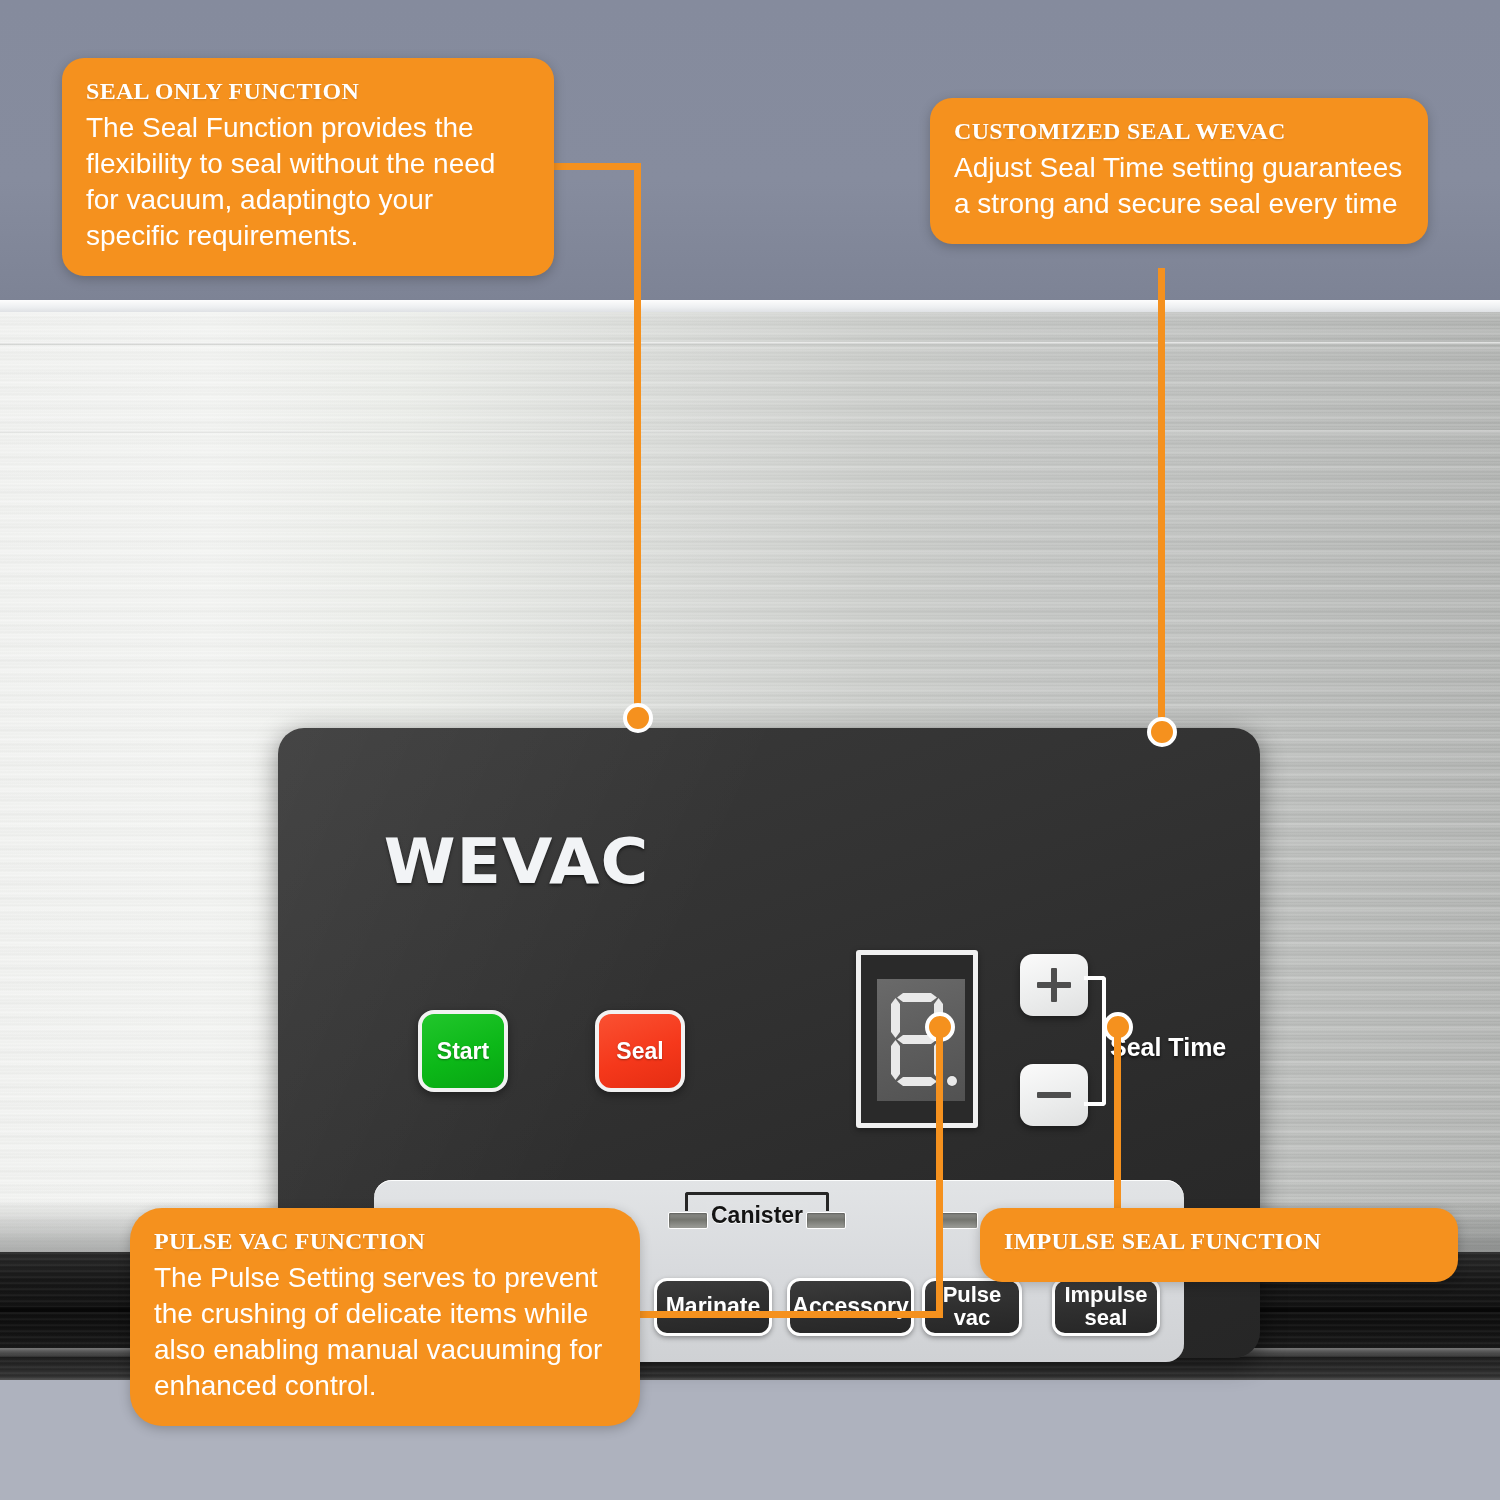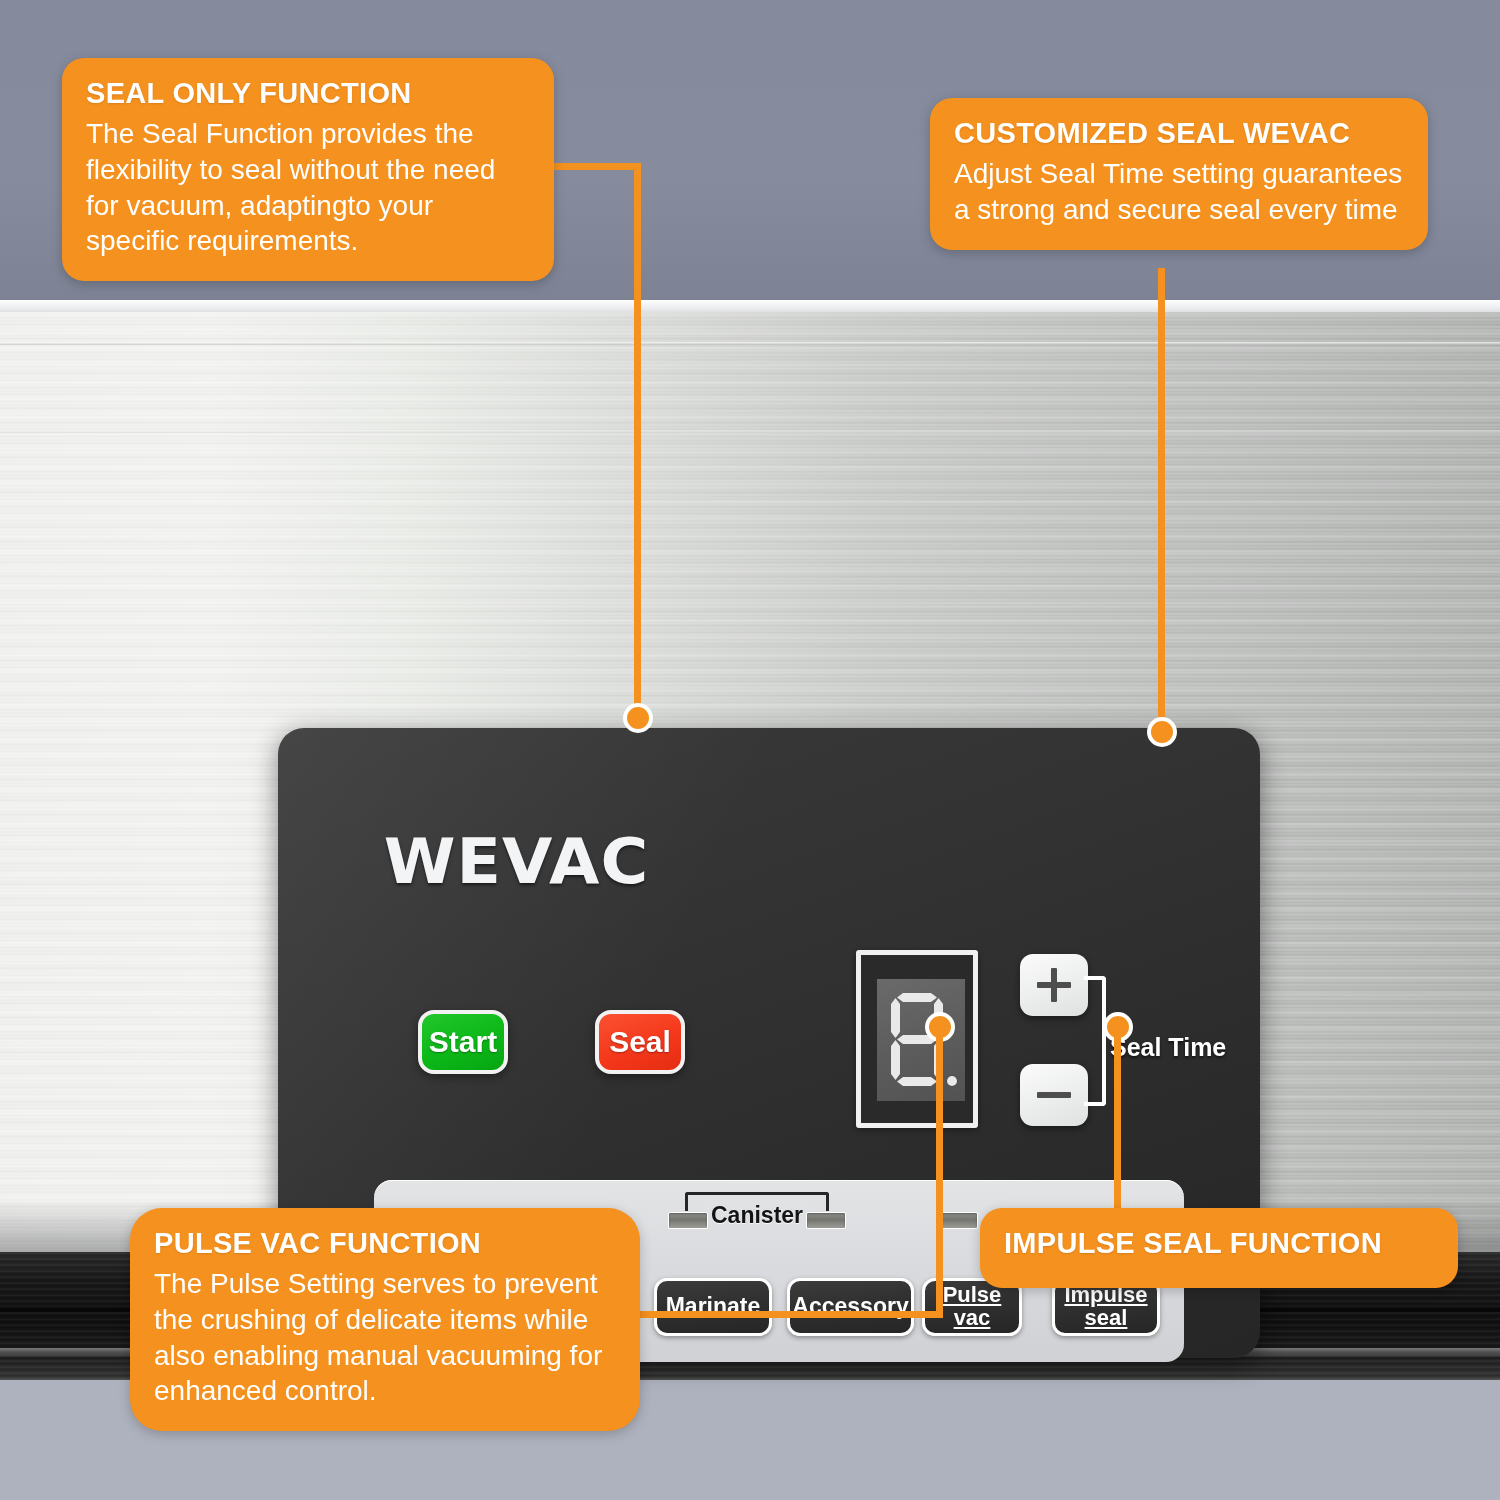--- a/index.html
+++ b/index.html
@@ -111,24 +111,24 @@
     position:absolute; left:112px; top:97px;
     font-size:62px; font-weight:700; letter-spacing:1px;
     color:#f2f4f6;
     font-family:"DejaVu Sans", sans-serif;
     text-shadow:0 2px 3px rgba(0,0,0,.55);
     transform:scaleX(1.05);
   }
 
   
   .btn-big {
-    position:absolute; width:90px; height:64px; border-radius:16px;
+    position:absolute; width:90px; height:82px; border-radius:16px;
     border:4px solid #f2f2f2;
     display:flex; align-items:center; justify-content:center;
-    color:#fff; font-size:30px; font-weight:700;
+    color:#fff; font-size:23px; font-weight:700;
     text-shadow:0 1px 2px rgba(0,0,0,.35);
     box-shadow:0 3px 8px rgba(0,0,0,.4);
   }
   .btn-start { left:140px; top:282px;
     background:linear-gradient(160deg,#22c62c 0%,#0cb818 55%,#07a512 100%); }
   .btn-seal  { left:317px; top:282px;
     background:linear-gradient(160deg,#fa5132 0%,#f5381b 55%,#e52d12 100%); }
 
   
   .disp-frame {
@@ -213,36 +213,36 @@
     padding:0 5px;
     text-shadow:0 1px 0 rgba(255,255,255,.8);
   }
   .btn-sm {
     position:absolute; top:98px; height:58px; border-radius:13px;
     background:linear-gradient(175deg,#3c3c3c 0%,#303030 45%,#262626 100%);
     border:3px solid #ffffff;
     display:flex; align-items:center; justify-content:center;
     color:#fff; font-weight:700; line-height:1.03; text-align:center;
     box-shadow:0 2px 5px rgba(0,0,0,.35);
-    text-decoration:underline;
   }
   .btn-sm .l1 { display:block; }
 
   
   .callout {
     position:absolute;
     background:#f5911e; border-radius:22px;
     padding:20px 24px 22px 24px;
     color:#fff;
     box-shadow:0 3px 12px rgba(0,0,0,.22);
   }
   .co-title {
-    font-size:29px; font-weight:700; letter-spacing:.3px;
+    font-size:24px; font-weight:700; letter-spacing:.3px;
     margin-bottom:6px; line-height:1.1;
     text-shadow:0 1px 2px rgba(0,0,0,.12);
+    font-family:Liberation Serif, serif;
   }
   .co-body { font-size:28px; line-height:1.28; }
 
   .co1 { left:62px;  top:58px;  width:492px; }
   .co2 { left:930px; top:98px;  width:498px; }
   .co3 { left:130px; top:1208px; width:510px;border-radius:32px; }
   .co4 { left:980px; top:1208px; width:478px; }
 
   
   .ln { position:absolute; background:#f5911e; }

